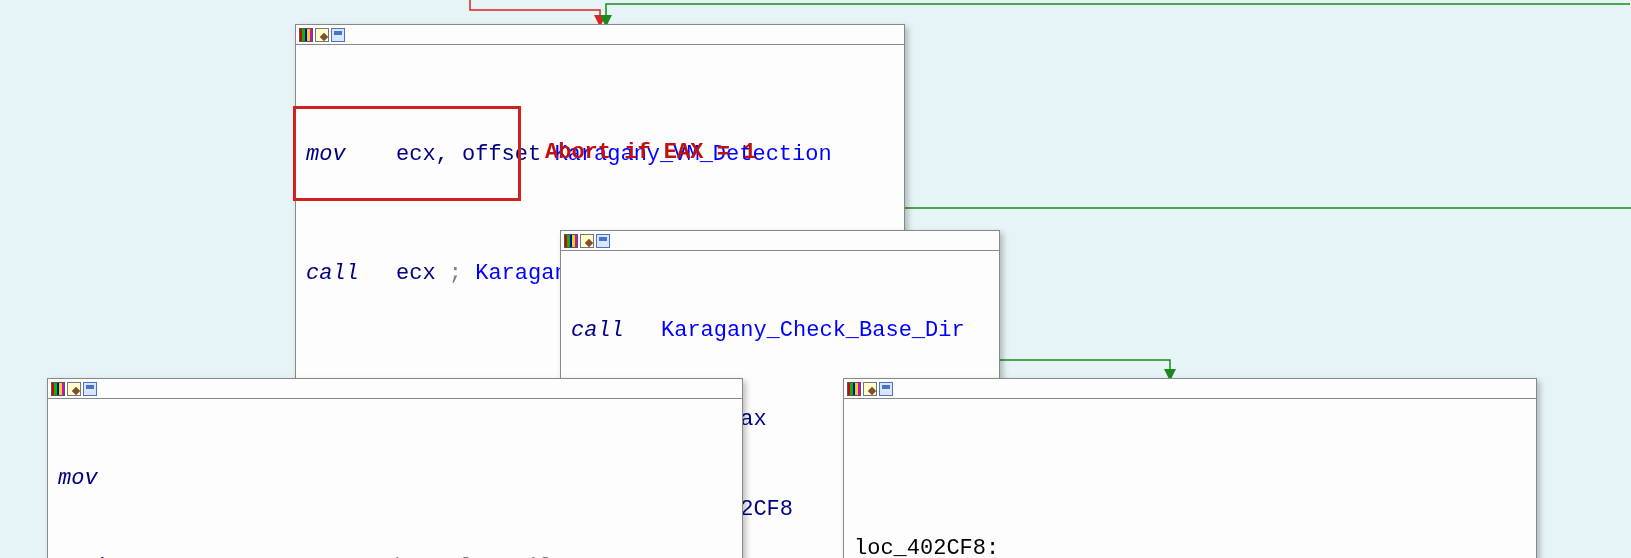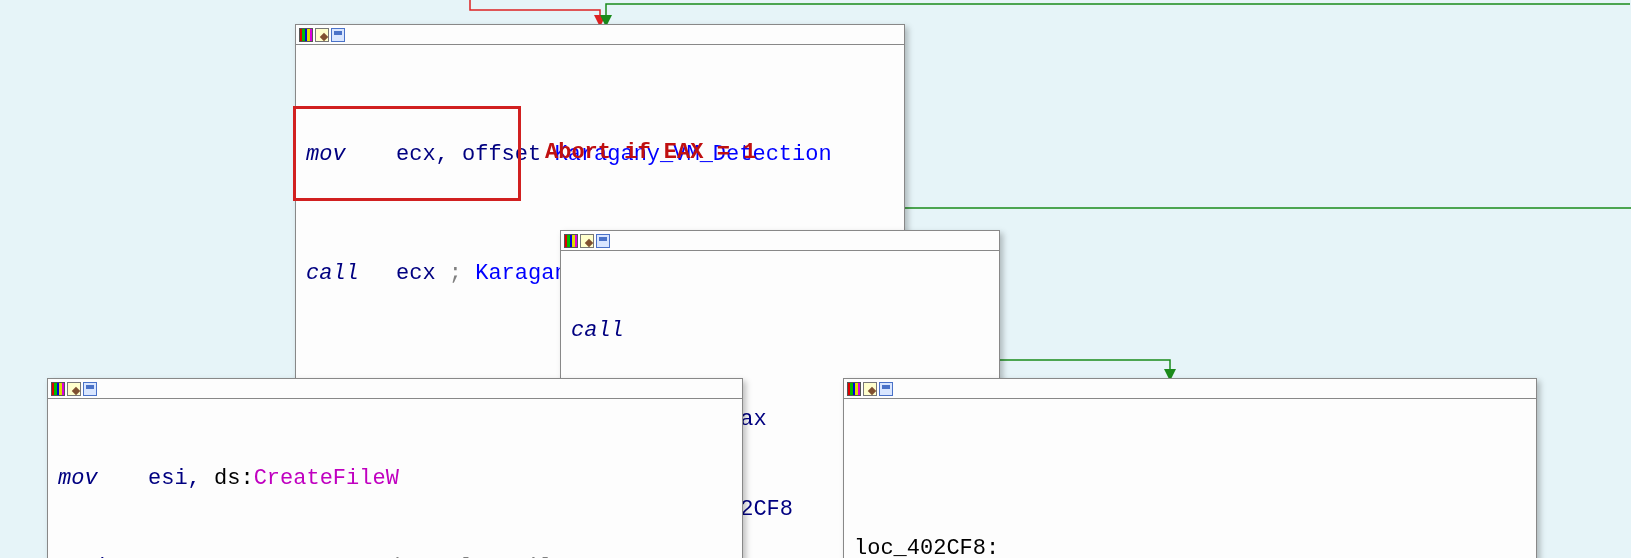--- a/index.html
+++ b/index.html
@@ -137,34 +137,34 @@
 <div class="highlight-box" style="left:293px; top:106px; width:228px; height:95px;"></div>
 <div class="annotation" style="left:545px; top:140px;">Abort if EAX = 1</div>
 
 <div class="node" style="left:560px; top:230px; width:440px;">
   <div class="titlebar">
     <span class="tb-icon i-hues"></span>
     <span class="tb-icon i-edit"></span>
     <span class="tb-icon i-print"></span>
   </div>
   <div class="body">
-    <div class="row"><span class="col-op op">call</span></div>
+    <div class="row"><span class="col-op op">call</span><span class="col-arg"><span class="sym">Karagany_Check_Base_Dir</span></span></div>
     <div class="row"><span class="col-op op">test</span><span class="col-arg">eax, eax</span></div>
     <div class="row"><span class="col-op op">jnz</span><span class="col-arg">loc_402CF8</span></div>
   </div>
 </div>
 
 <div class="node" style="left:47px; top:378px; width:696px;">
   <div class="titlebar">
     <span class="tb-icon i-hues"></span>
     <span class="tb-icon i-edit"></span>
     <span class="tb-icon i-print"></span>
   </div>
   <div class="body">
-    <div class="row"><span class="col-op op">mov</span><span class="col-arg"><span>esi, </span><span class="blk">ds:</span><span class="api">CreateFileW</span></span></div>
+    <div class="row"><span class="col-op op">mov</span></div>
     <div class="row"><span class="col-op op">push</span><span class="col-arg" style="width:220px;">eax</span><span class="cmt">; hTemplateFile</span></div>
     
     
   </div>
 </div>
 
 <div class="node" style="left:843px; top:378px; width:694px;">
   <div class="titlebar">
     <span class="tb-icon i-hues"></span>
     <span class="tb-icon i-edit"></span>

